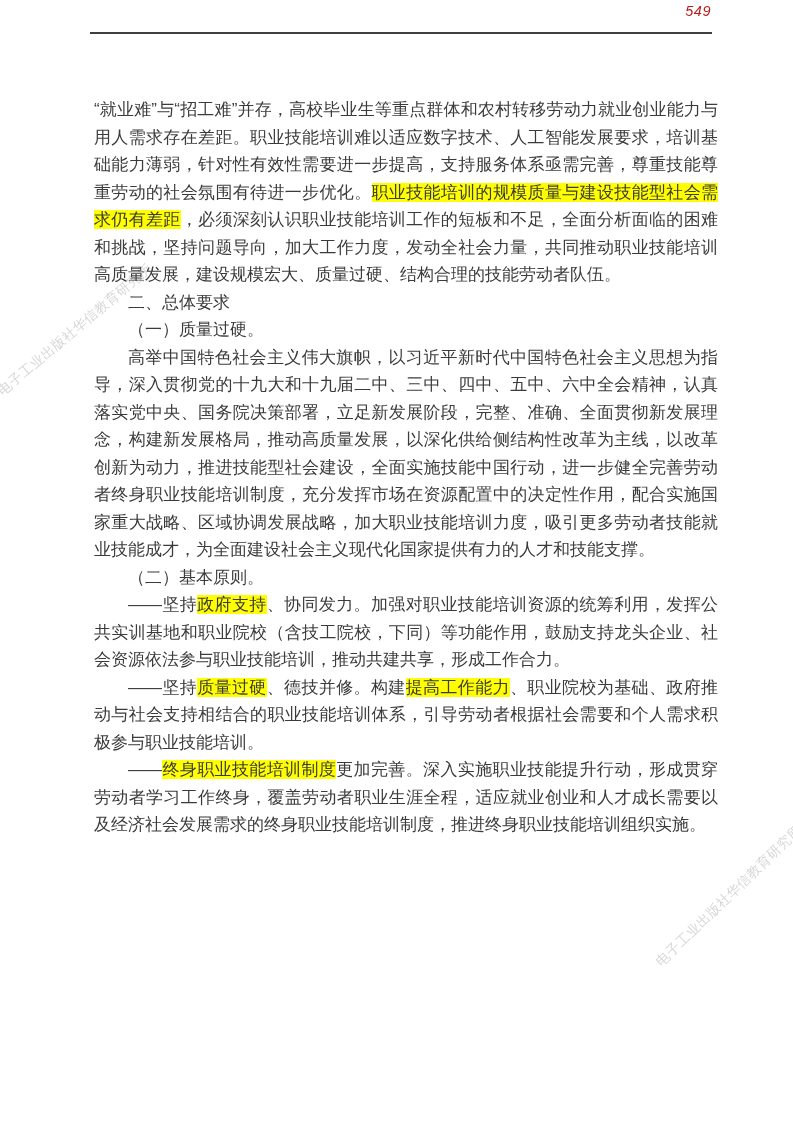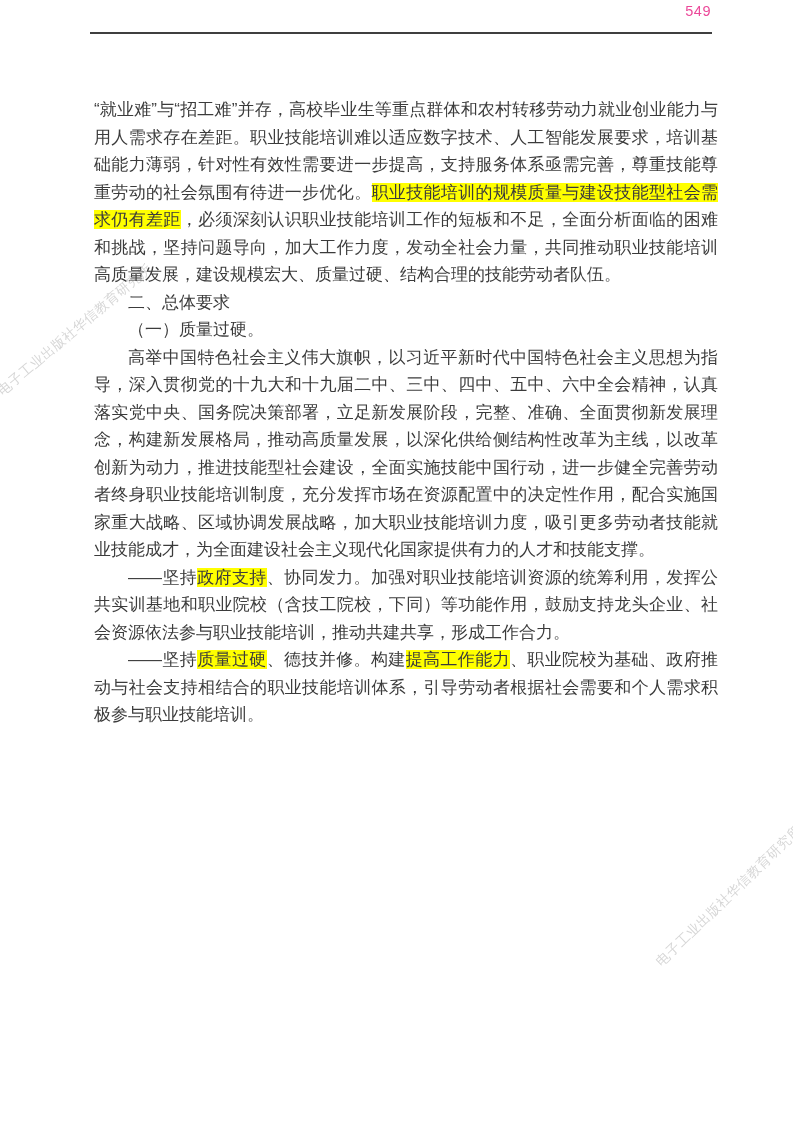--- a/index.html
+++ b/index.html
@@ -7,22 +7,23 @@
     width: 793px; height: 1122px;
     background: #ffffff;
     position: relative;
     overflow: hidden;
     font-family: "Liberation Sans", sans-serif;
   }
   .page-number {
     position: absolute;
     top: 3px; right: 82px;
     font-size: 14.5px;
-    color: #ec4899;
+    color: #b91c1c;
     letter-spacing: 0.5px;
+    font-style: italic;
   }
   .header-rule {
     position: absolute;
     top: 32px; left: 90px;
     width: 622px; height: 2px;
     background: #3f3f3f;
   }
   .doc-content {
     position: absolute;
     top: 96px; left: 94px;
@@ -58,15 +59,17 @@
 
 <div class="page-number">549</div>
 
 <div class="header-rule"></div>
 
 <main class="doc-content">
     <p class="para"><span>“就业难”与“招工难”并存，高校毕业生等重点群体和农村转移劳动力就业创业能力与用人需求存在差距。职业技能培训难以适应数字技术、人工智能发展要求，培训基础能力薄弱，针对性有效性需要进一步提高，支持服务体系亟需完善，尊重技能尊重劳动的社会氛围有待进一步优化。</span><span class="hl">职业技能培训的规模质量与建设技能型社会需求仍有差距</span><span>，必须深刻认识职业技能培训工作的短板和不足，全面分析面临的困难和挑战，坚持问题导向，加大工作力度，发动全社会力量，共同推动职业技能培训高质量发展，建设规模宏大、质量过硬、结构合理的技能劳动者队伍。</span></p>
     <p class="para indent"><span>二、总体要求</span></p>
     <p class="para indent"><span>（一）质量过硬。</span></p>
     <p class="para indent"><span>高举中国特色社会主义伟大旗帜，以习近平新时代中国特色社会主义思想为指导，深入贯彻党的十九大和十九届二中、三中、四中、五中、六中全会精神，认真落实党中央、国务院决策部署，立足新发展阶段，完整、准确、全面贯彻新发展理念，构建新发展格局，推动高质量发展，以深化供给侧结构性改革为主线，以改革创新为动力，推进技能型社会建设，全面实施技能中国行动，进一步健全完善劳动者终身职业技能培训制度，充分发挥市场在资源配置中的决定性作用，配合实施国家重大战略、区域协调发展战略，加大职业技能培训力度，吸引更多劳动者技能就业技能成才，为全面建设社会主义现代化国家提供有力的人才和技能支撑。</span></p>
+    <p class="para indent"><span>（二）基本原则。</span></p>
     <p class="para indent"><span>——坚持</span><span class="hl">政府支持</span><span>、协同发力。加强对职业技能培训资源的统筹利用，发挥公共实训基地和职业院校（含技工院校，下同）等功能作用，鼓励支持龙头企业、社会资源依法参与职业技能培训，推动共建共享，形成工作合力。</span></p>
     <p class="para indent"><span>——坚持</span><span class="hl">质量过硬</span><span>、德技并修。构建</span><span class="hl">提高工作能力</span><span>、职业院校为基础、政府推动与社会支持相结合的职业技能培训体系，引导劳动者根据社会需要和个人需求积极参与职业技能培训。</span></p>
+    <p class="para indent"><span>——</span><span class="hl">终身职业技能培训制度</span><span>更加完善。深入实施职业技能提升行动，形成贯穿劳动者学习工作终身，覆盖劳动者职业生涯全程，适应就业创业和人才成长需要以及经济社会发展需求的终身职业技能培训制度，推进终身职业技能培训组织实施。</span></p>
   </main>
 
 </body></html>

